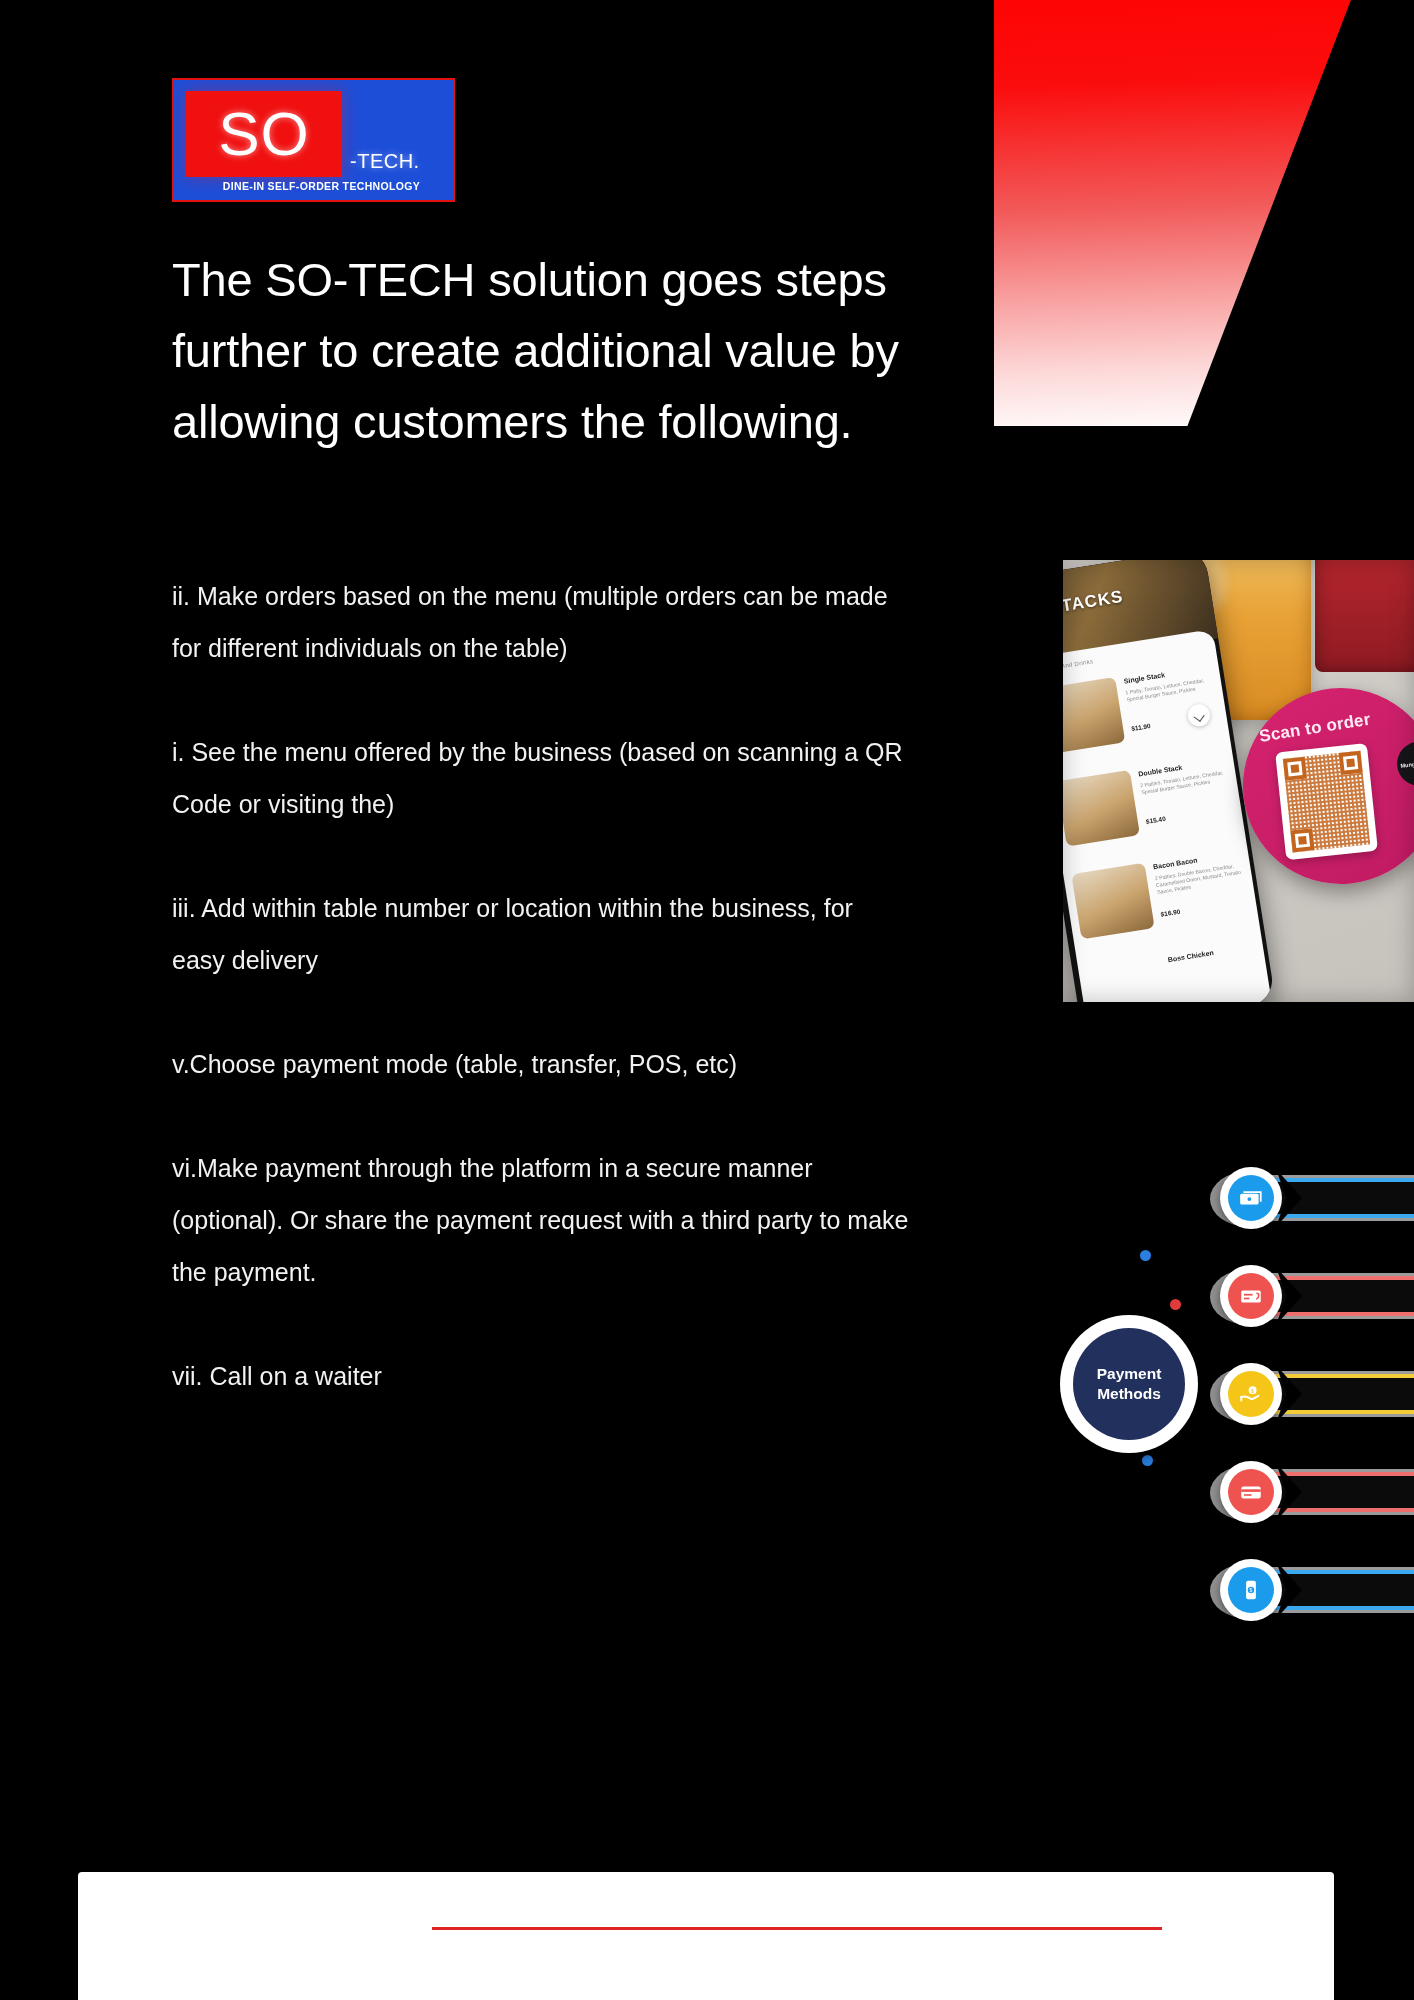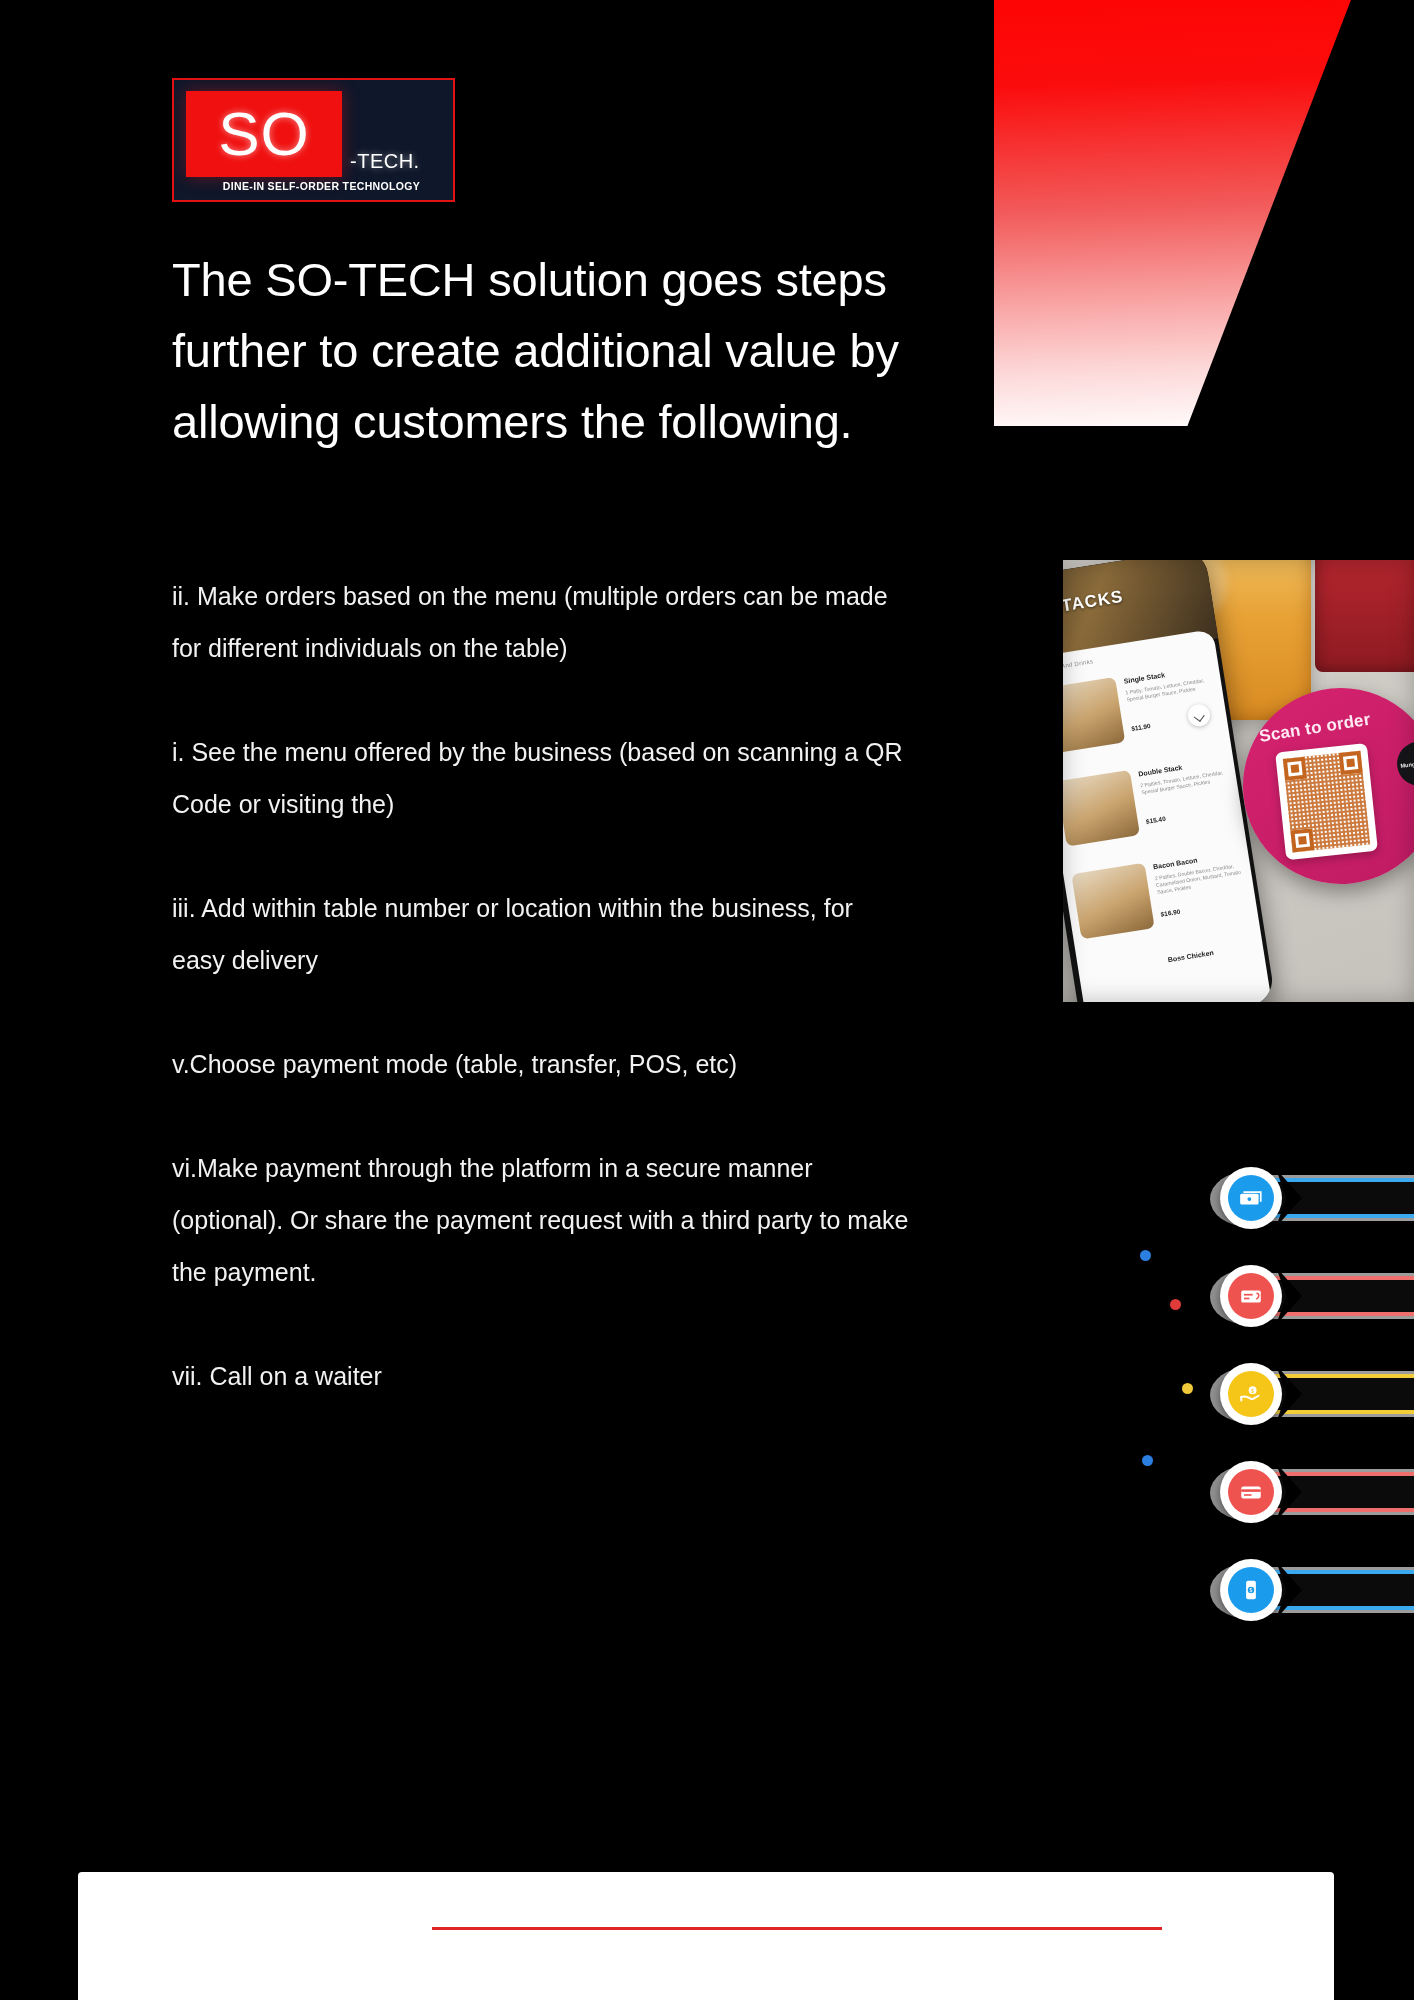--- a/index.html
+++ b/index.html
@@ -19,21 +19,21 @@
   .diag{
     position:absolute; top:-30px; left:-60px; width:430px; height:470px;
     background:linear-gradient(178deg,#ff0000 0%, #fb0d0d 26%, #f25a5a 52%, #f9a6a6 72%, #fdd9d9 86%, #ffffff 100%);
     transform:skewX(-21deg);
     transform-origin:top left;
   }
 
   
   .logo-box{
     position:absolute; left:172px; top:78px; width:283px; height:124px;
-    border:2px solid #e21212; background:#0f172a;
+    border:2px solid #e21212; background:#1d4ed8;
   }
   .logo-red{
     position:absolute; left:12px; top:11px; width:156px; height:86px;
     background:#f01010;
     box-shadow:0 0 16px rgba(255,20,20,.35);
   }
   .logo-so{
     position:absolute; left:0; top:0; width:100%; height:100%;
     display:flex; align-items:center; justify-content:center;
     color:#ffffff; font-size:62px; font-weight:400; letter-spacing:1px;
@@ -310,20 +310,28 @@
     <div class="photo-fade"></div>
   </div>
 
   <div class="pay">
 
     <div class="dot" style="left:82px;top:85px;width:11px;height:11px;background:#2a7fe0"></div>
     <div class="dot" style="left:112px;top:134px;width:11px;height:11px;background:#e03b3b"></div>
     <div class="dot" style="left:124px;top:218px;width:11px;height:11px;background:#f0c93a"></div>
     <div class="dot" style="left:84px;top:290px;width:11px;height:11px;background:#2a7fe0"></div>
 
+    <div class="pay-circle">
+      <div class="pay-circle-in">
+        <span>
+          <span>Payment</span><br>
+          <span>Methods</span>
+        </span>
+      </div>
+    </div>
 
     <div class="pill" style="top:0px">
       <div class="pill-shadow"></div>
       <div class="pill-bar">
         <div class="pill-accent" style="background:#3aa9ef"></div>
         <div class="pill-accent b" style="background:#3aa9ef"></div>
       </div>
       <div class="pill-notch"></div>
       <div class="pill-icon">
         <div class="pill-icon-in" style="background:#1b9bec">

